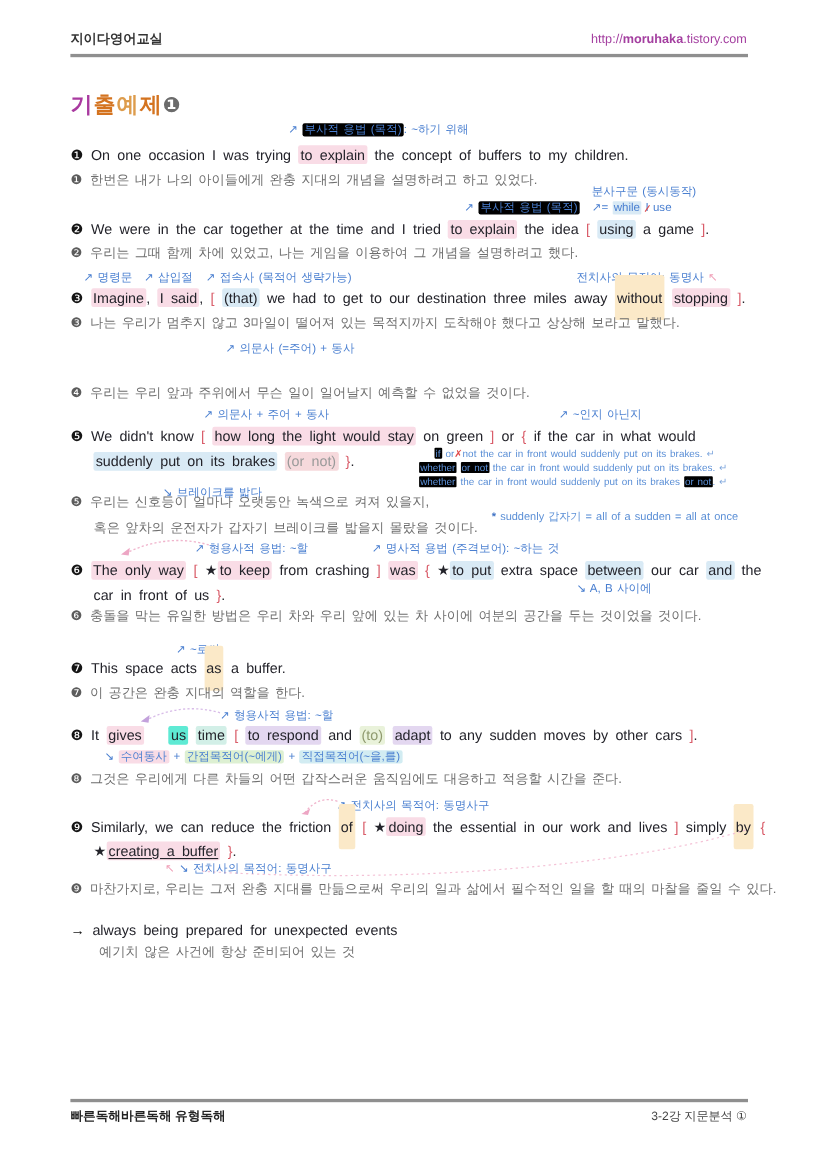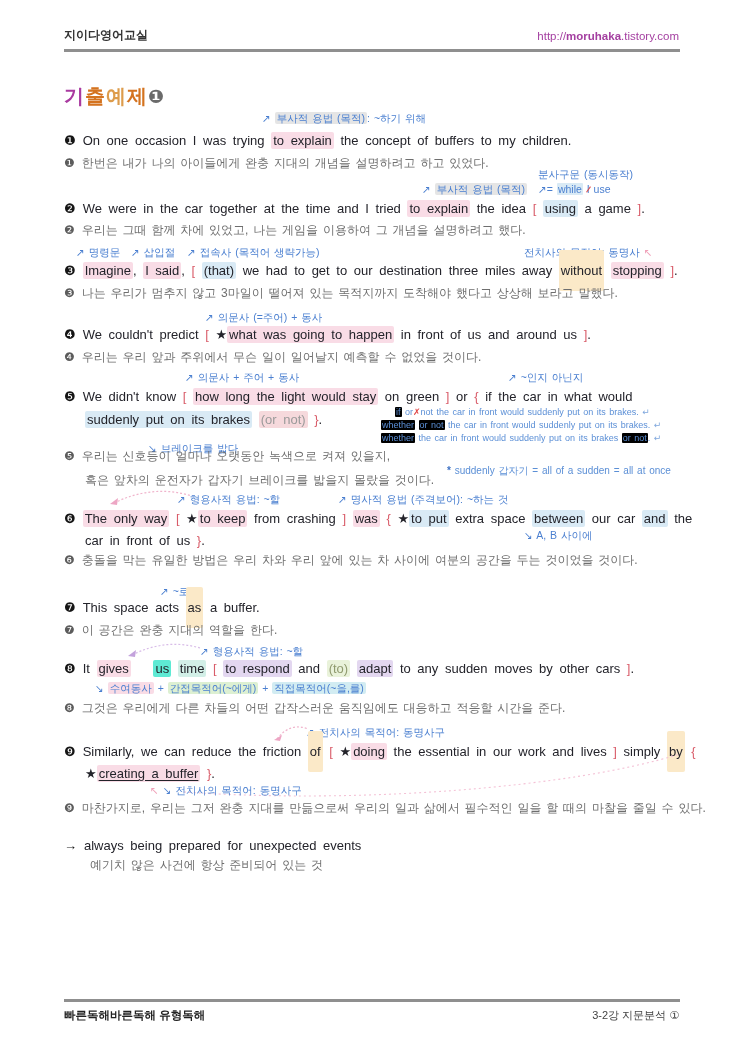--- a/index.html
+++ b/index.html
@@ -31,21 +31,21 @@
   .hg{background:#5eead4;padding:1px 2px;border-radius:2px;margin-left:16px;}
   .hv{background:#e3d7f0;padding:1px 2px;border-radius:2px;}
   .hy{background:#fbe9c8;padding:13px 2px;border-radius:2px;}
   .hpg{background:#f6d9dc;color:#9a9a9a;padding:1px 2px;border-radius:2px;}
   .hto{background:#e9f2da;color:#8f9a6e;padding:1px 2px;border-radius:2px;}
   .ul{text-decoration:underline;text-underline-offset:2px;}
   .br{color:#d95d6a;}
   .st{color:#23232a;}
   .ar{color:#4a7fd0;}
   .par{color:#f0a0b8;}
-  .ahl{background:#e5e5e5;padding:0 2px;border-radius:2px;}
+  .ahl{background:#000000;padding:0 2px;border-radius:2px;}
   .ahp{background:#f9dce6;padding:0 2px;border-radius:2px;}
   .ahg{background:#ddf0d2;padding:0 2px;border-radius:2px;}
   .ahc{background:#d2ecf2;padding:0 2px;border-radius:2px;}
   .shp{background:#000000;padding:0 1px;border-radius:1px;}
   .swb{background:#d9eaf5;padding:0 1px;border-radius:1px;}
   .rx{color:#e04848;font-weight:700;}
   .ret{color:#7fa7dd;}
   .nb{font-weight:700;color:#3f72c4;}
   .xout{position:relative;display:inline-block;}
   .xout::after{content:"";position:absolute;left:-2px;right:-2px;top:45%;border-top:1.5px solid #e04848;transform:rotate(-55deg);}
@@ -73,21 +73,20 @@
   <div class="row kor" style="top:223px;left:64px"><span class="bullet">❷</span><span>우리는 그때 함께 차에 있었고, 나는 게임을 이용하여 그 개념을 설명하려고 했다.</span></div>
 
   <div class="row anno" style="top:246px;left:76px"><span class="ar">↗ </span><span>명령문</span></div>
   <div class="row anno" style="top:246px;left:131px"><span class="ar">↗ </span><span>삽입절</span></div>
   <div class="row anno" style="top:246px;left:187px"><span class="ar">↗ </span><span>접속사 (목적어 생략가능)</span></div>
   <div class="row anno" style="top:246px;left:524px"><span>전치사의 목적어: 동명사</span><span class="par"> ↖</span></div>
   <div class="row eng" style="top:263px;left:64px"><span class="bullet">❸</span><span class="hp">Imagine</span><span>, </span><span class="hp">I said</span><span>, </span><span class="br">[ </span><span class="hb">(that)</span><span> we had to get to our destination three miles away </span><span class="hy">without</span><span> </span><span class="hp">stopping</span><span> </span><span class="br">]</span><span>.</span></div>
   <div class="row kor" style="top:286px;left:64px"><span class="bullet">❸</span><span>나는 우리가 멈추지 않고 3마일이 떨어져 있는 목적지까지 도착해야 했다고 상상해 보라고 말했다.</span></div>
 
   <div class="row anno" style="top:311px;left:205px"><span class="ar">↗ </span><span>의문사 (=주어) + 동사</span></div>
-  <div class="row eng" style="top:327px;left:64px"><span class="bullet">❹</span><span>We couldn't predict </span><span class="br">[ </span><span class="st">★</span><span class="hp">what was going to happen</span><span> in front of us and around us </span><span class="br">]</span><span>.</span></div>
   <div class="row kor" style="top:350px;left:64px"><span class="bullet">❹</span><span>우리는 우리 앞과 주위에서 무슨 일이 일어날지 예측할 수 없었을 것이다.</span></div>
 
   <div class="row anno" style="top:371px;left:185px"><span class="ar">↗ </span><span>의문사 + 주어 + 동사</span></div>
   <div class="row anno" style="top:371px;left:508px"><span class="ar">↗ </span><span>~인지 아닌지</span></div>
   <div class="row eng" style="top:389px;left:64px"><span class="bullet">❺</span><span>We didn't know </span><span class="br">[ </span><span class="hp">how long the light would stay</span><span> on green </span><span class="br">]</span><span> or </span><span class="br">{ </span><span>if the car in what would</span></div>
   <div class="row eng" style="top:412px;left:85px"><span class="hb">suddenly put on its brakes</span><span> </span><span class="hpg">(or not)</span><span> </span><span class="br">}</span><span>.</span></div>
   <div class="row side" style="top:407px;left:395px"><span class="shp">if</span><span> or</span><span class="rx">✗</span><span>not the car in front would suddenly put on its brakes.</span><span class="ret"> ↵</span></div>
   <div class="row side" style="top:420px;left:381px"><span class="shp">whether</span><span> </span><span class="shp">or not</span><span> the car in front would suddenly put on its brakes.</span><span class="ret"> ↵</span></div>
   <div class="row side" style="top:433px;left:381px"><span class="shp">whether</span><span> the car in front would suddenly put on its brakes </span><span class="shp">or not</span><span>.</span><span class="ret"> ↵</span></div>
   <div class="row anno" style="top:442px;left:148px"><span class="ar">↘ </span><span>브레이크를 밟다</span></div>

